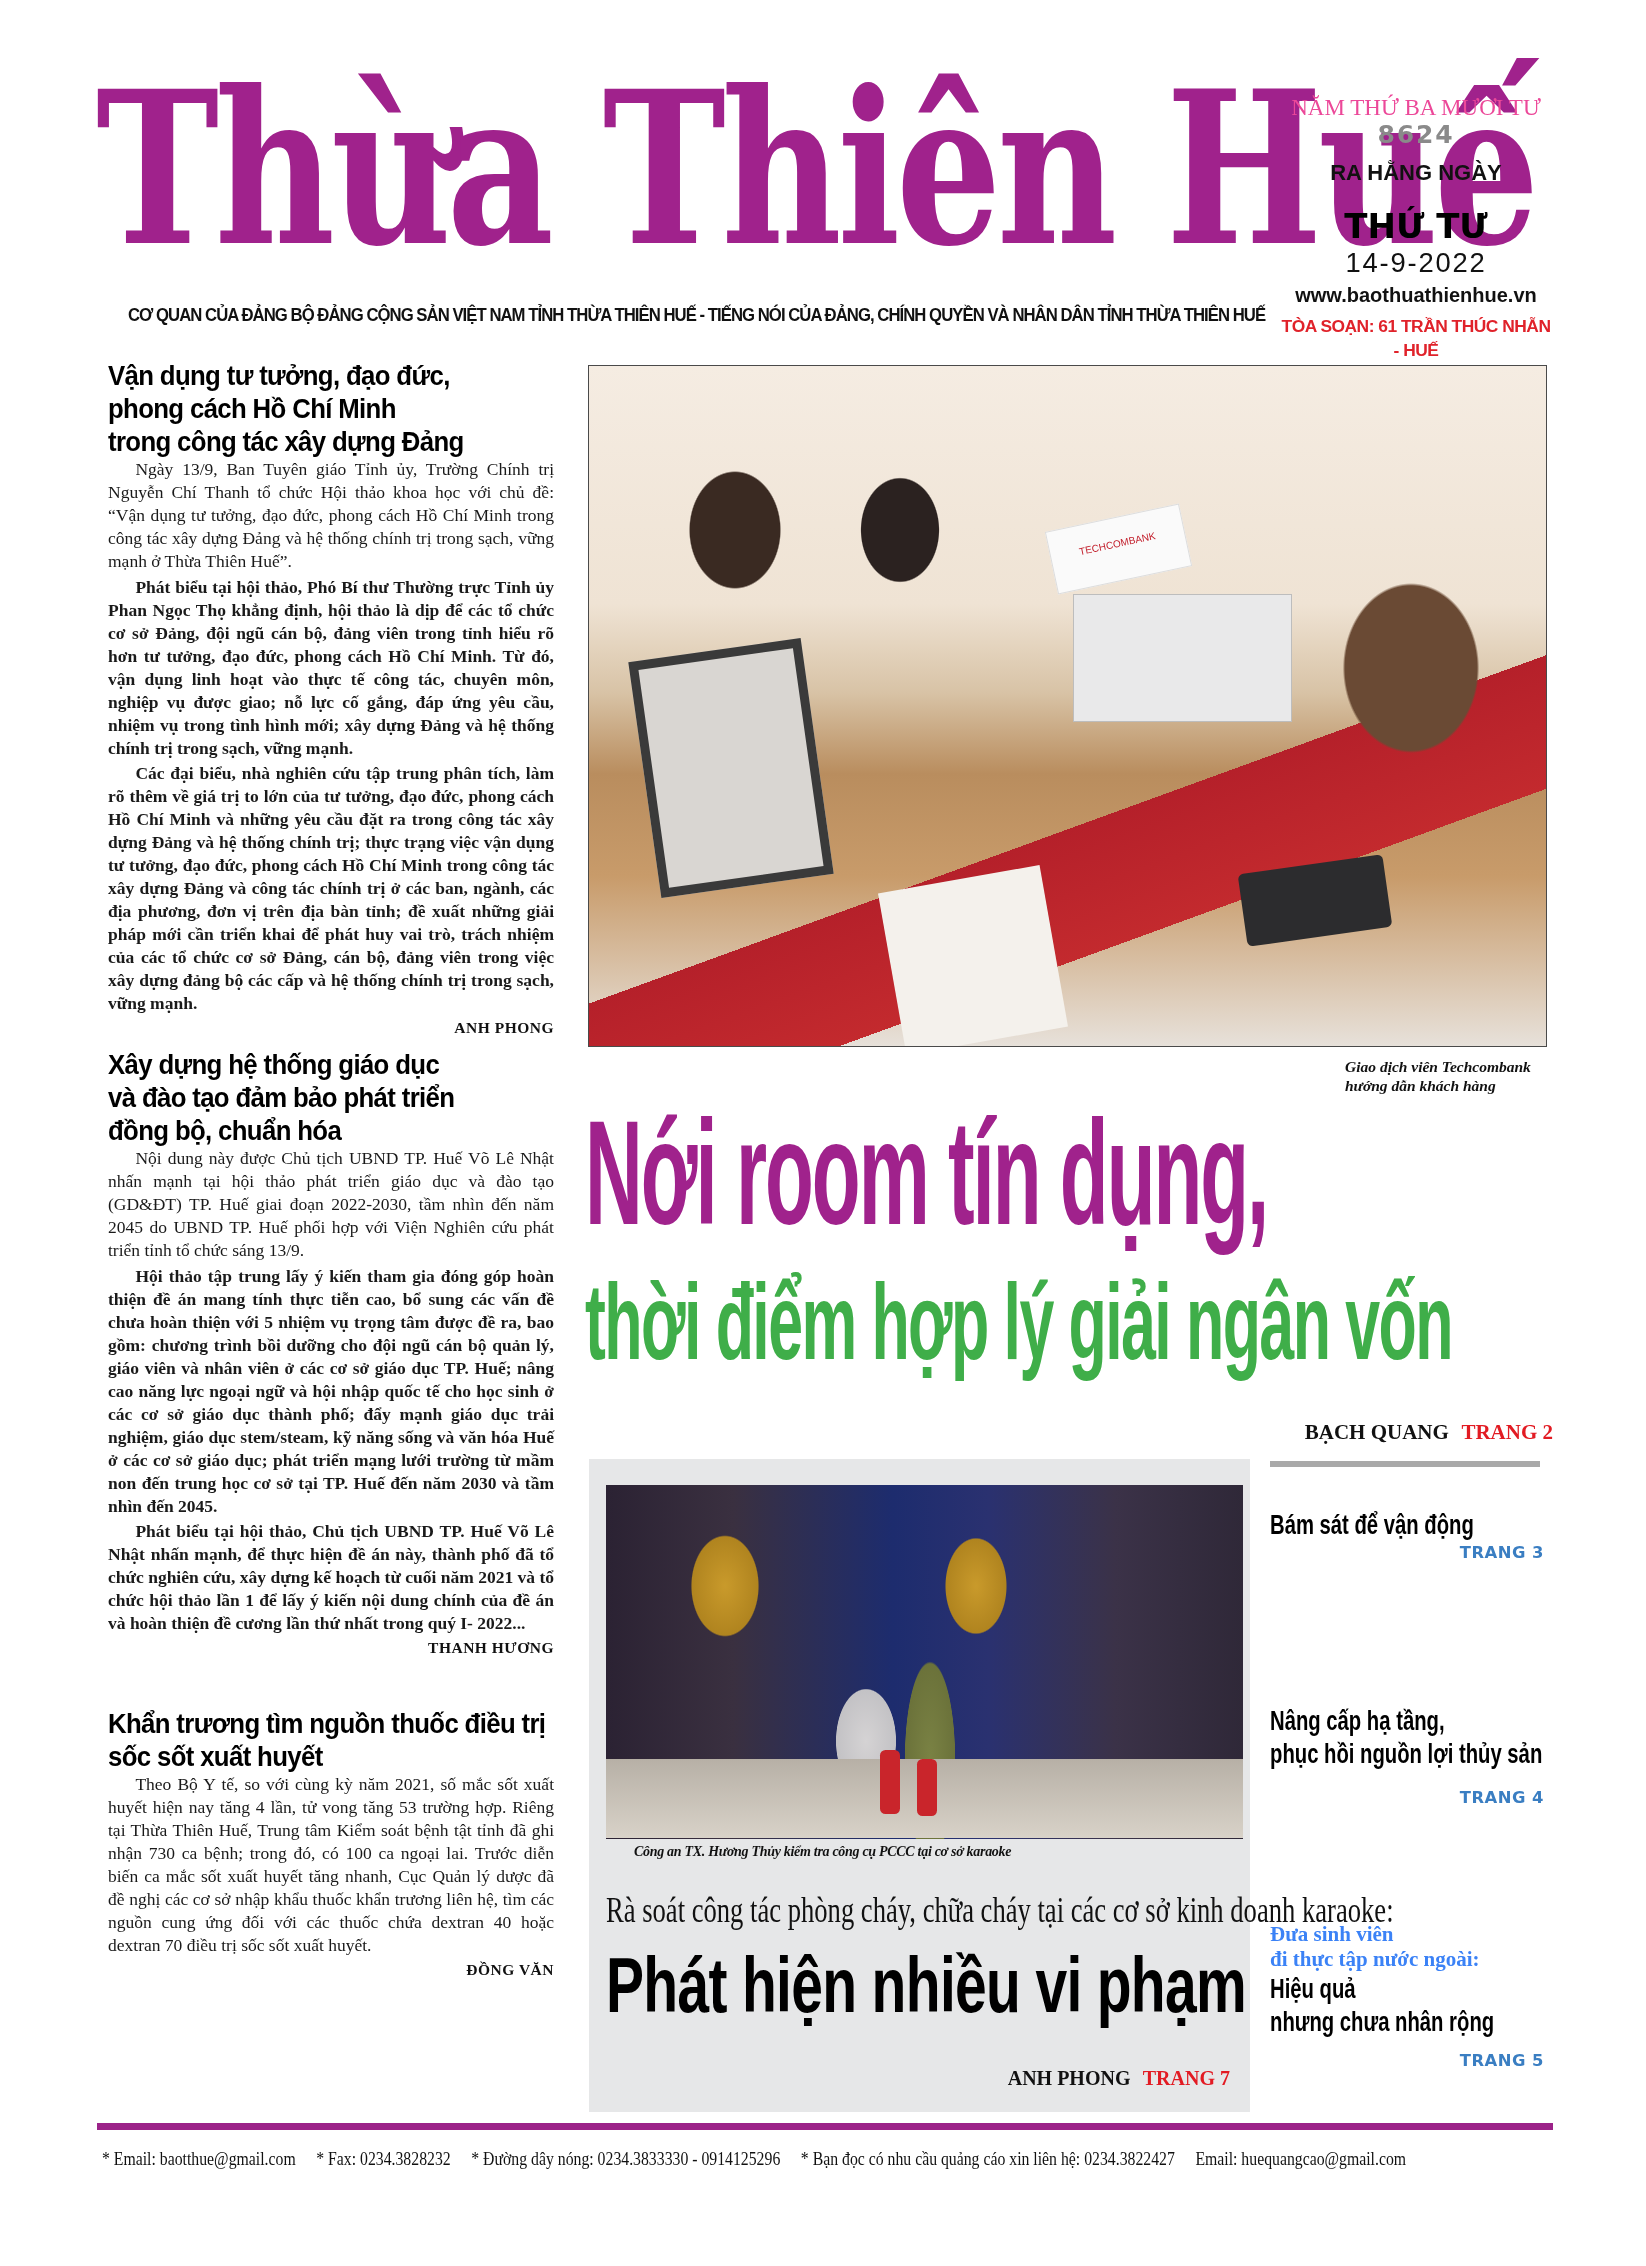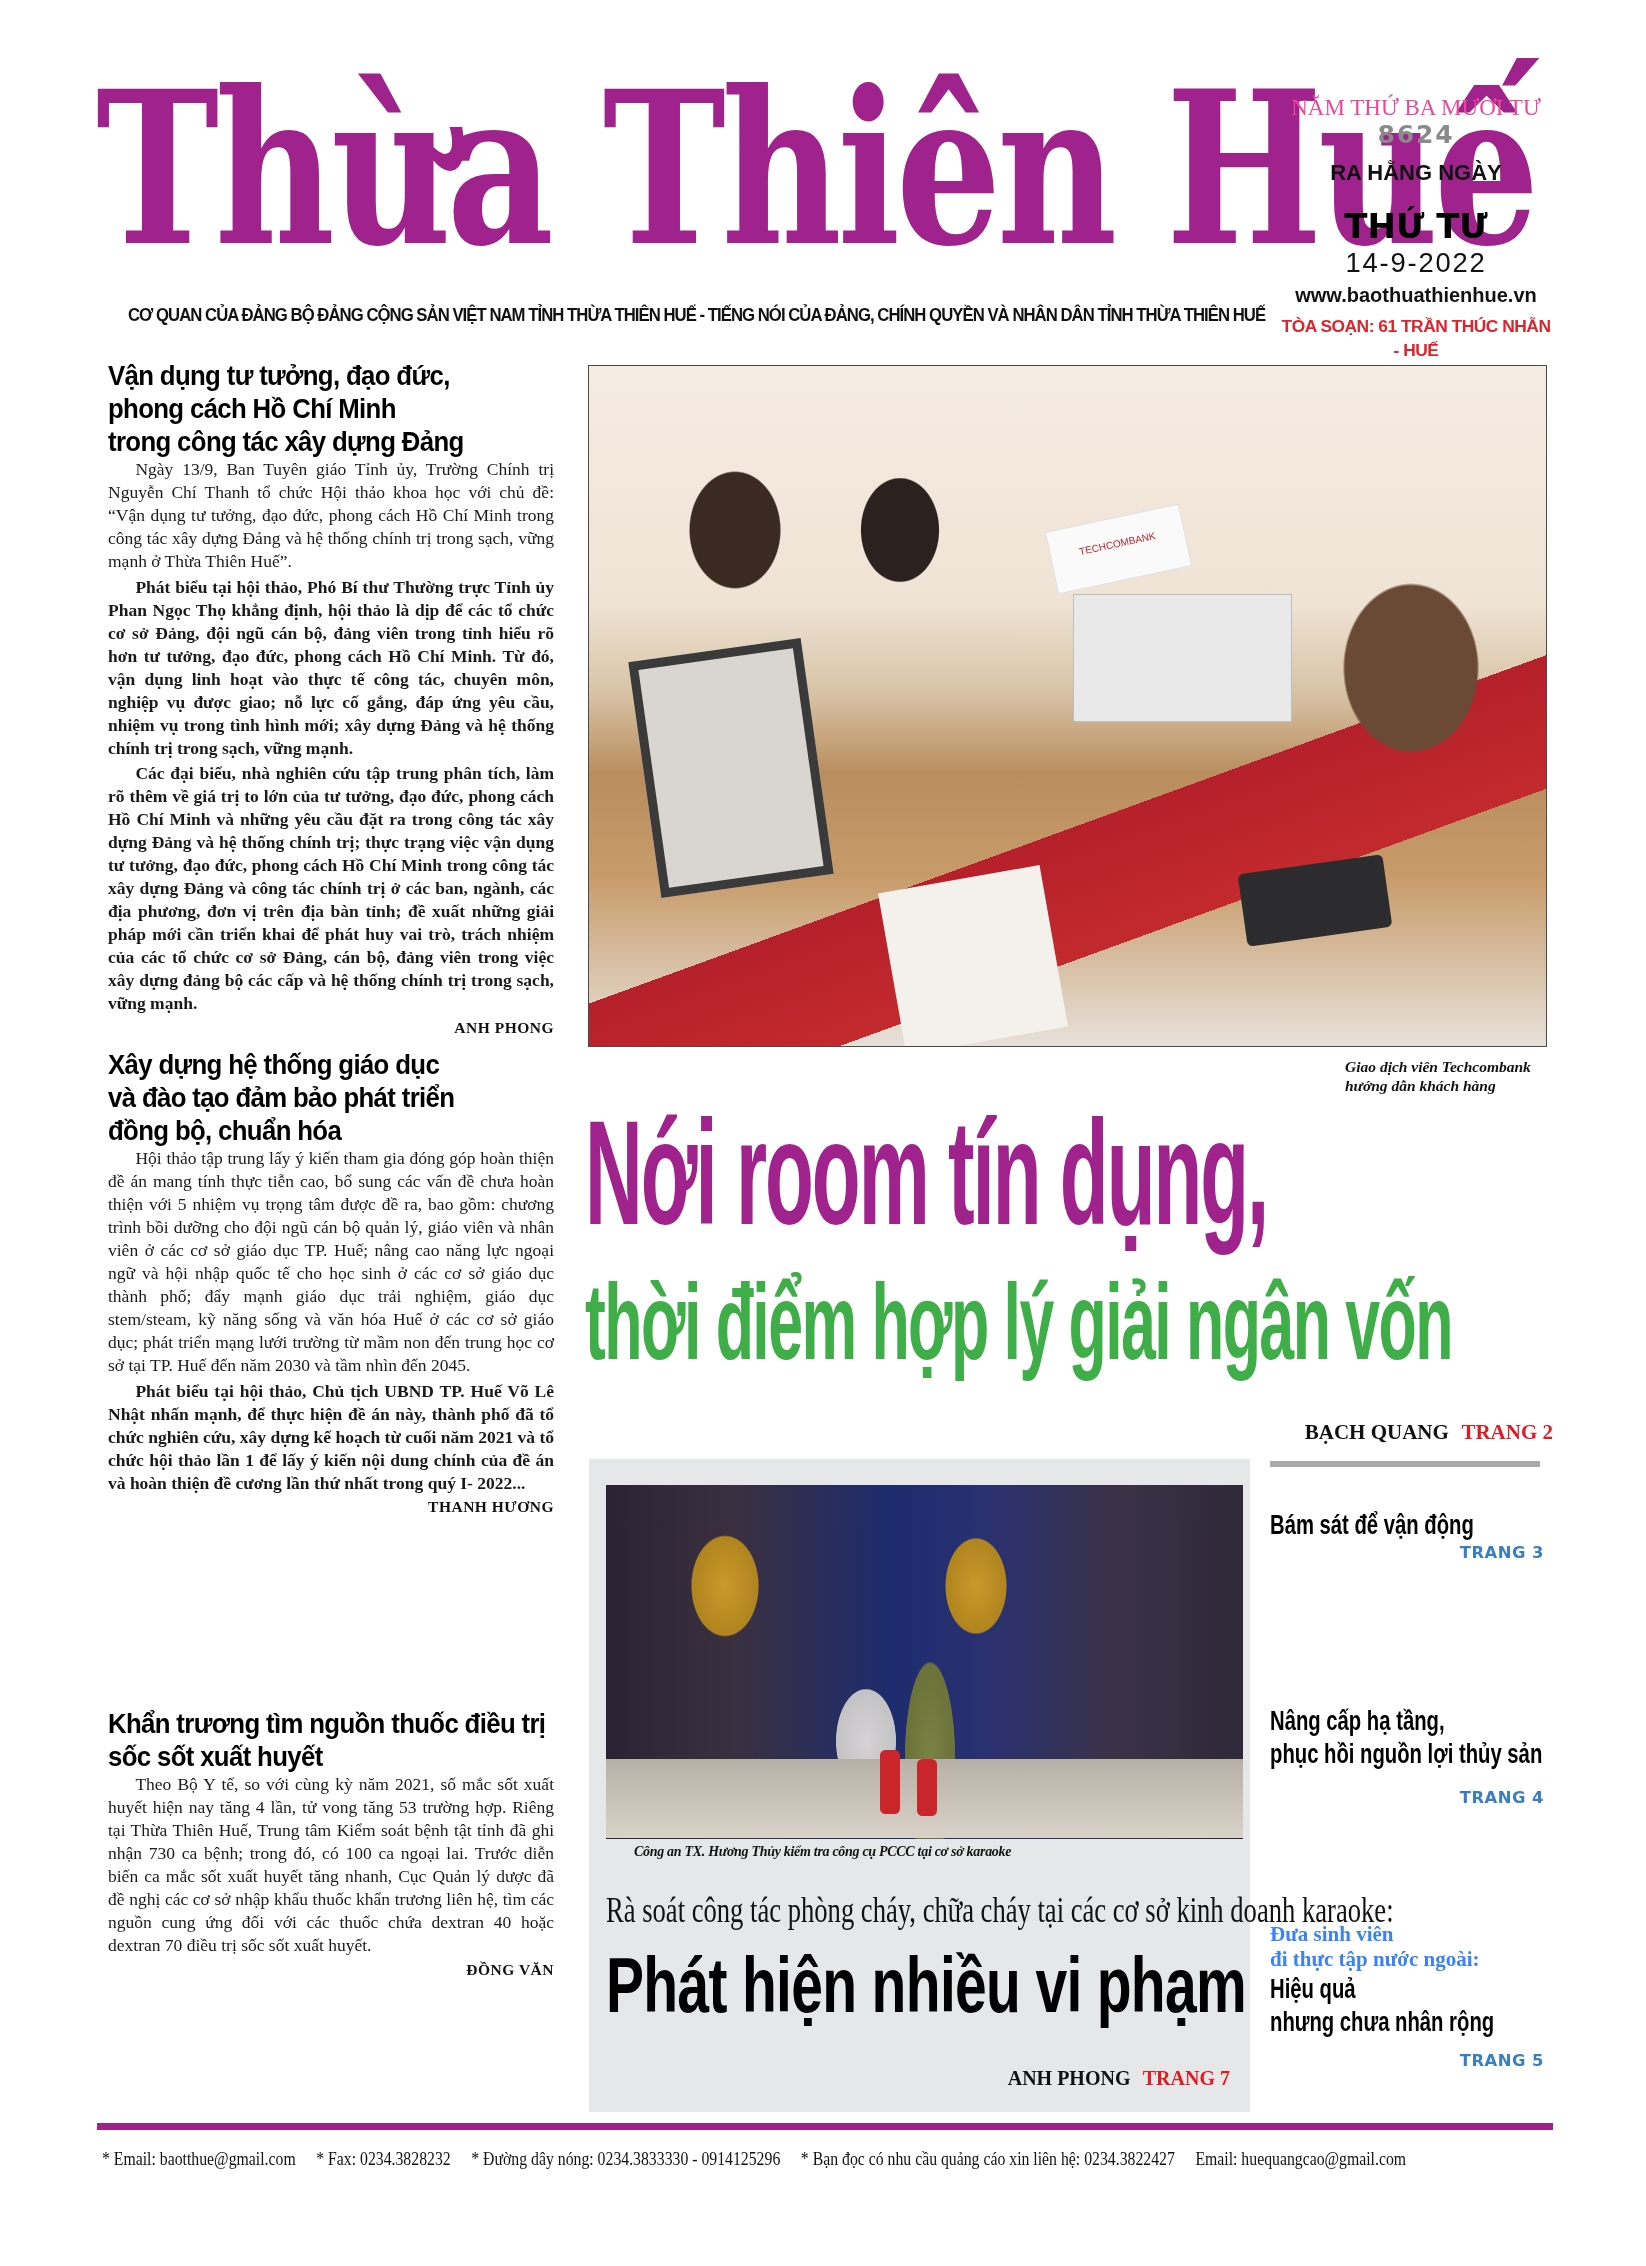--- a/index.html
+++ b/index.html
@@ -181,20 +181,21 @@
   <div class="byline">ANH PHONG</div>
 </div>
 
 <div class="abs left-col" style="top:1048px;">
   <div class="art-head">
     <div>Xây dựng hệ thống giáo dục</div>
     <div>và đào tạo đảm bảo phát triển</div>
     <div>đồng bộ, chuẩn hóa</div>
   </div>
   <div class="art-body">
+    <p>Nội dung này được Chủ tịch UBND TP. Huế Võ Lê Nhật nhấn mạnh tại hội thảo phát triển giáo dục và đào tạo (GD&amp;ĐT) TP. Huế giai đoạn 2022-2030, tầm nhìn đến năm 2045 do UBND TP. Huế phối hợp với Viện Nghiên cứu phát triển tỉnh tổ chức sáng 13/9.</p>
     <p>Hội thảo tập trung lấy ý kiến tham gia đóng góp hoàn thiện đề án mang tính thực tiễn cao, bổ sung các vấn đề chưa hoàn thiện với 5 nhiệm vụ trọng tâm được đề ra, bao gồm: chương trình bồi dưỡng cho đội ngũ cán bộ quản lý, giáo viên và nhân viên ở các cơ sở giáo dục TP. Huế; nâng cao năng lực ngoại ngữ và hội nhập quốc tế cho học sinh ở các cơ sở giáo dục thành phố; đẩy mạnh giáo dục trải nghiệm, giáo dục stem/steam, kỹ năng sống và văn hóa Huế ở các cơ sở giáo dục; phát triển mạng lưới trường từ mầm non đến trung học cơ sở tại TP. Huế đến năm 2030 và tầm nhìn đến 2045.</p>
     <p>Phát biểu tại hội thảo, Chủ tịch UBND TP. Huế Võ Lê Nhật nhấn mạnh, để thực hiện đề án này, thành phố đã tổ chức nghiên cứu, xây dựng kế hoạch từ cuối năm 2021 và tổ chức hội thảo lần 1 để lấy ý kiến nội dung chính của đề án và hoàn thiện đề cương lần thứ nhất trong quý I- 2022...</p>
   </div>
   <div class="byline">THANH HƯƠNG</div>
 </div>
 
 <div class="abs left-col" style="top:1707px;">
   <div class="art-head">
     <div>Khẩn trương tìm nguồn thuốc điều trị</div>
     <div>sốc sốt xuất huyết</div>

